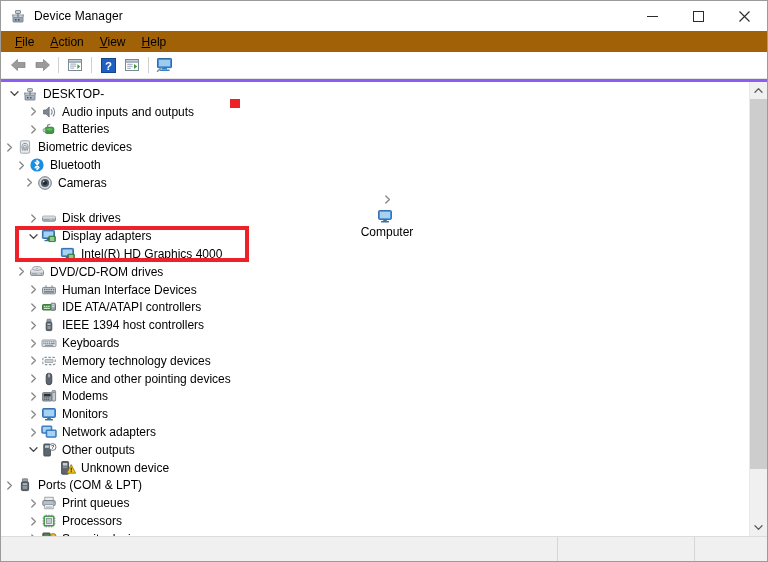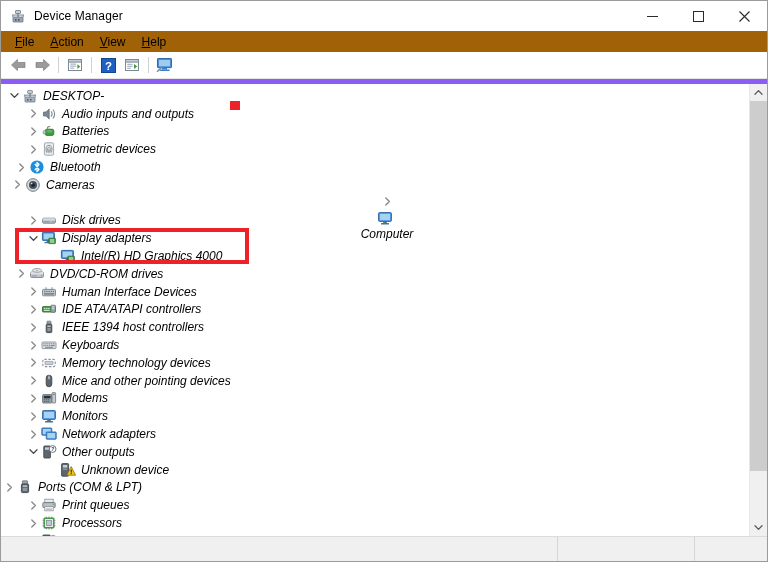--- a/index.html
+++ b/index.html
@@ -107,23 +107,22 @@
     background: #d0d0d0;
     margin: 0 4px;
   }
 
   
   .content {
     flex: 1;
     position: relative;
     display: flex;
     background: #0f766e;
-    border-top: 5px solid #8b5cf6;
+    border-top: 3px solid #8b5cf6;
     overflow: hidden;
-    font-style: italic;
   }
   .tree-pane {
     flex: 1;
     position: relative;
     overflow: hidden;
     background: #ffffff;
     padding-top: 3px;
   }
   .tree {
     position: relative;
@@ -360,21 +359,21 @@
               </svg>
             </span>
             <span class="node-icon"><svg width="16" height="16" viewBox="0 0 16 16">
                 <rect x="4.2" y="6.2" width="8.6" height="6.2" rx="1.6" fill="#3f9b3f" stroke="#2c6f2c" stroke-width="0.8"></rect>
                 <rect x="2.2" y="7.8" width="2.4" height="3" rx="0.6" fill="#c8cdd2" stroke="#7e858c" stroke-width="0.7"></rect>
                 <path d="M6.6 6.2 L6.6 4.2 L9.2 3.2" stroke="#7e858c" stroke-width="1.1" fill="none"></path>
                 <ellipse cx="8.6" cy="8.3" rx="3" ry="1.4" fill="#6fc96f" opacity="0.65"></ellipse>
               </svg></span>
             <span class="node-label">Batteries</span>
           </div>
-          <div class="row" style="padding-left: 24px; align-items: center;">
+          <div class="row" style=" align-items: center;">
             <span class="twisty">
               <svg width="7" height="9" viewBox="0 0 7 9">
                 <path d="M1.8 1 L5.4 4.5 L1.8 8" stroke="#878787" stroke-width="1.35" fill="none" stroke-linecap="round" stroke-linejoin="round"></path>
               </svg>
             </span>
             <span class="node-icon"><svg width="16" height="16" viewBox="0 0 16 16">
                 <rect x="3.4" y="1.8" width="9.2" height="12.4" rx="1.3" fill="#e9ecef" stroke="#98a0a8" stroke-width="0.9"></rect>
                 <path d="M8 4.4 C5.9 4.4 5 6 5 8 C5 9.6 5.4 10.8 6 11.8" stroke="#7b848d" stroke-width="0.85" fill="none"></path>
                 <path d="M8 4.4 C10.1 4.4 11 6 11 8 C11 9.6 10.6 10.8 10 11.8" stroke="#7b848d" stroke-width="0.85" fill="none"></path>
                 <path d="M8 6.2 C6.9 6.2 6.6 7.2 6.6 8.2 C6.6 9.5 6.9 10.6 7.3 11.4" stroke="#7b848d" stroke-width="0.85" fill="none"></path>
@@ -388,21 +387,21 @@
               <svg width="7" height="9" viewBox="0 0 7 9">
                 <path d="M1.8 1 L5.4 4.5 L1.8 8" stroke="#878787" stroke-width="1.35" fill="none" stroke-linecap="round" stroke-linejoin="round"></path>
               </svg>
             </span>
             <span class="node-icon"><svg width="16" height="16" viewBox="0 0 16 16">
                 <circle cx="8" cy="8" r="6.6" fill="#1c8ee0"></circle>
                 <path d="M6.1 5.2 L10 10.6 L8 12.6 L8 3.4 L10 5.4 L6.1 10.8" stroke="#ffffff" stroke-width="1.25" fill="none" stroke-linejoin="round" stroke-linecap="round"></path>
               </svg></span>
             <span class="node-label">Bluetooth</span>
           </div>
-          <div class="row" style="padding-left: 8px;">
+          <div class="row" style="padding-left: 20px;">
             <span class="twisty">
               <svg width="7" height="9" viewBox="0 0 7 9">
                 <path d="M1.8 1 L5.4 4.5 L1.8 8" stroke="#878787" stroke-width="1.35" fill="none" stroke-linecap="round" stroke-linejoin="round"></path>
               </svg>
             </span>
             <span class="node-icon"><svg width="16" height="16" viewBox="0 0 16 16">
                 <circle cx="8" cy="8" r="6.3" fill="#d7dce1" stroke="#6e7780" stroke-width="1"></circle>
                 <circle cx="8" cy="8" r="4" fill="#4b555f"></circle>
                 <circle cx="8" cy="8" r="2.1" fill="#1e2730"></circle>
                 <circle cx="6.7" cy="6.6" r="0.8" fill="#ffffff" opacity="0.85"></circle>

